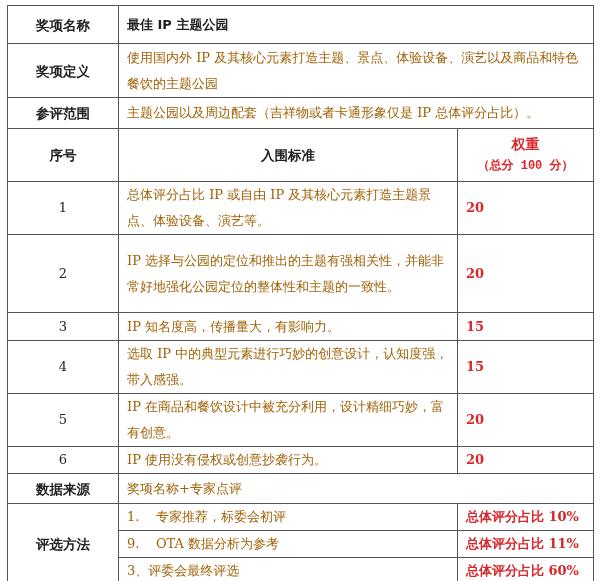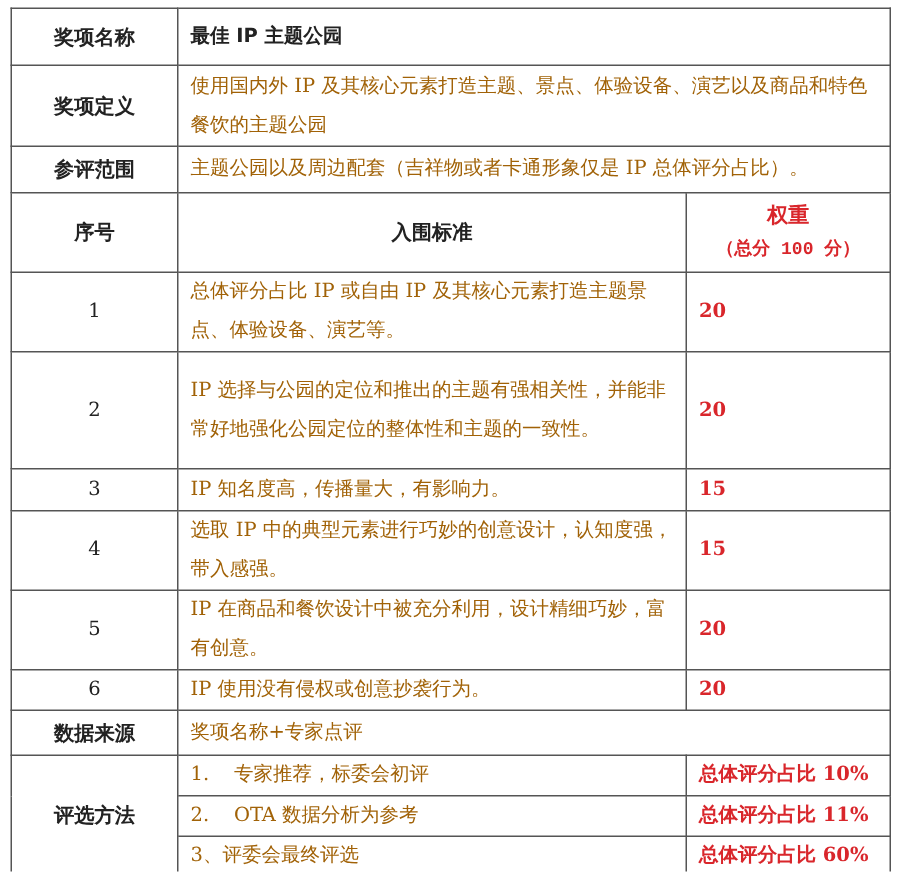--- a/index.html
+++ b/index.html
@@ -88,21 +88,21 @@
       <td class="label">数据来源</td>
       <td colspan="2">奖项名称+专家点评</td>
     </tr>
 
     <tr class="method" style="height:27px">
       <td rowspan="3" class="label">评选方法</td>
       <td style="white-space:pre">1.    专家推荐，标委会初评</td>
       <td class="red">总体评分占比 10%</td>
     </tr>
     <tr class="method" style="height:26px">
-      <td style="white-space:pre">2.    OTA 数据分析为参考</td>
+      <td style="white-space:pre">9.    OTA 数据分析为参考</td>
       <td class="red">总体评分占比 11%</td>
     </tr>
     <tr class="method" style="height:26px">
       <td style="white-space:pre">3、评委会最终评选</td>
       <td class="red">总体评分占比 60%</td>
     </tr>
   </tbody>
 </table>
 
 </body></html>

